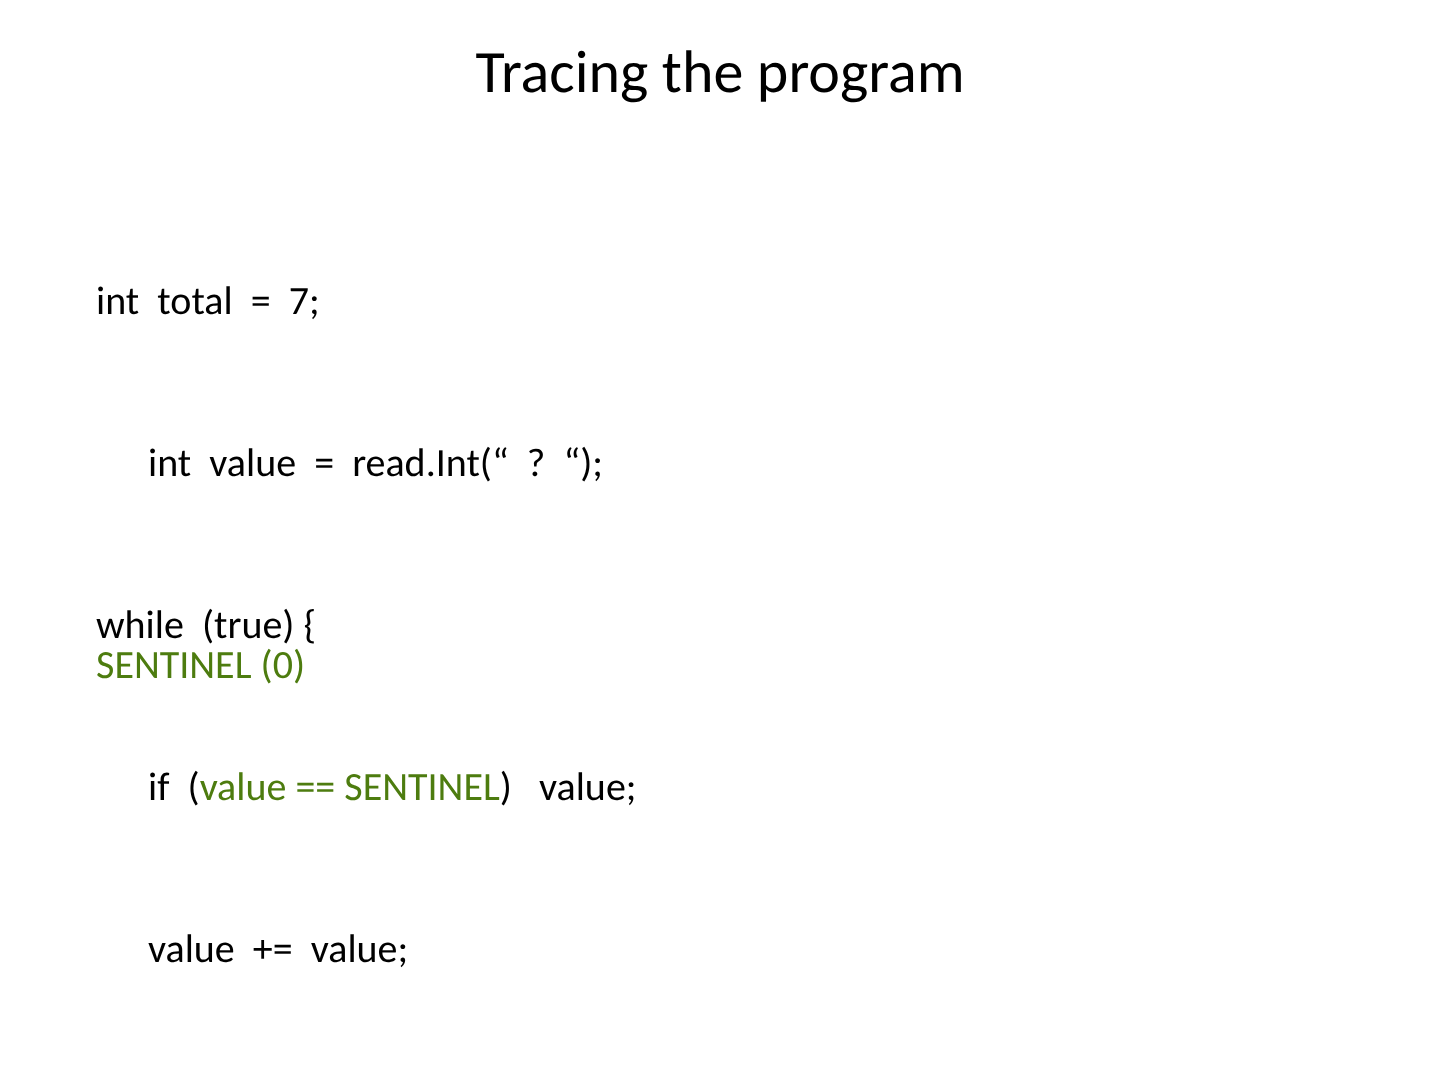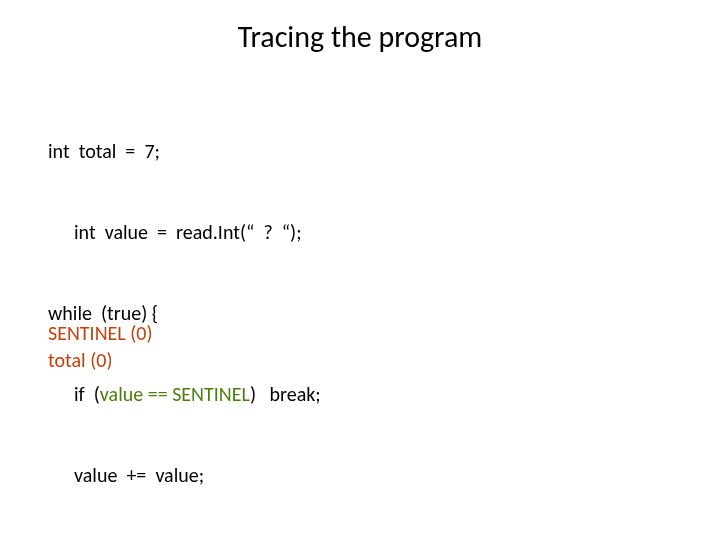--- a/index.html
+++ b/index.html
@@ -44,41 +44,40 @@
   }
   .highlight {
     color: #4d7c0f;
   }
   .trace-block {
     position: absolute;
     top: 320px;
     left: 48px;
     font-size: 20px;
     line-height: 1.35;
-    color: #c2410c;
+    color: #4d7c0f;
   }
   .trace-line {
     display: block;
   }
 </style>
 </head>
 <body>
 
 <div class="slide">
 
   <div class="title">Tracing the program</div>
 
   <div class="code-block">
     <span class="code-line">int  total  =  7;</span>
     <span class="code-line indent">int  value  =  read.Int(“  ?  “);</span>
     <span class="code-line">while  (true) {</span>
-    <span class="code-line indent"><span>if  (</span><span class="highlight">value == SENTINEL</span><span>)   break;</span></span>
+    <span class="code-line indent"><span>if  (</span><span class="highlight">value == SENTINEL</span><span>)   value;</span></span>
     <span class="code-line indent">value  +=  value;</span>
     
     
   </div>
 
   <div class="trace-block">
     <span class="trace-line">SENTINEL  (0)</span>
-    <span class="trace-line">total  (0)</span>
   </div>
 
 </div>
 
 </body></html>

